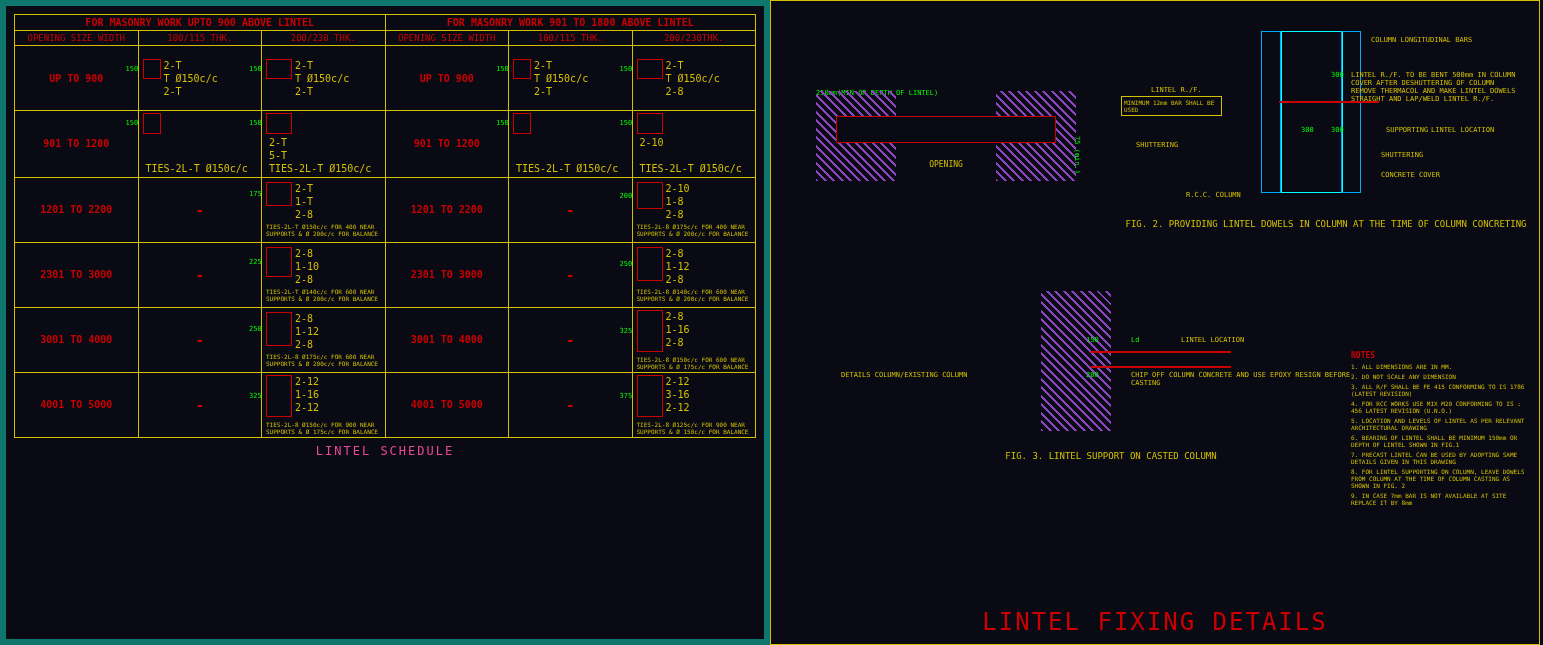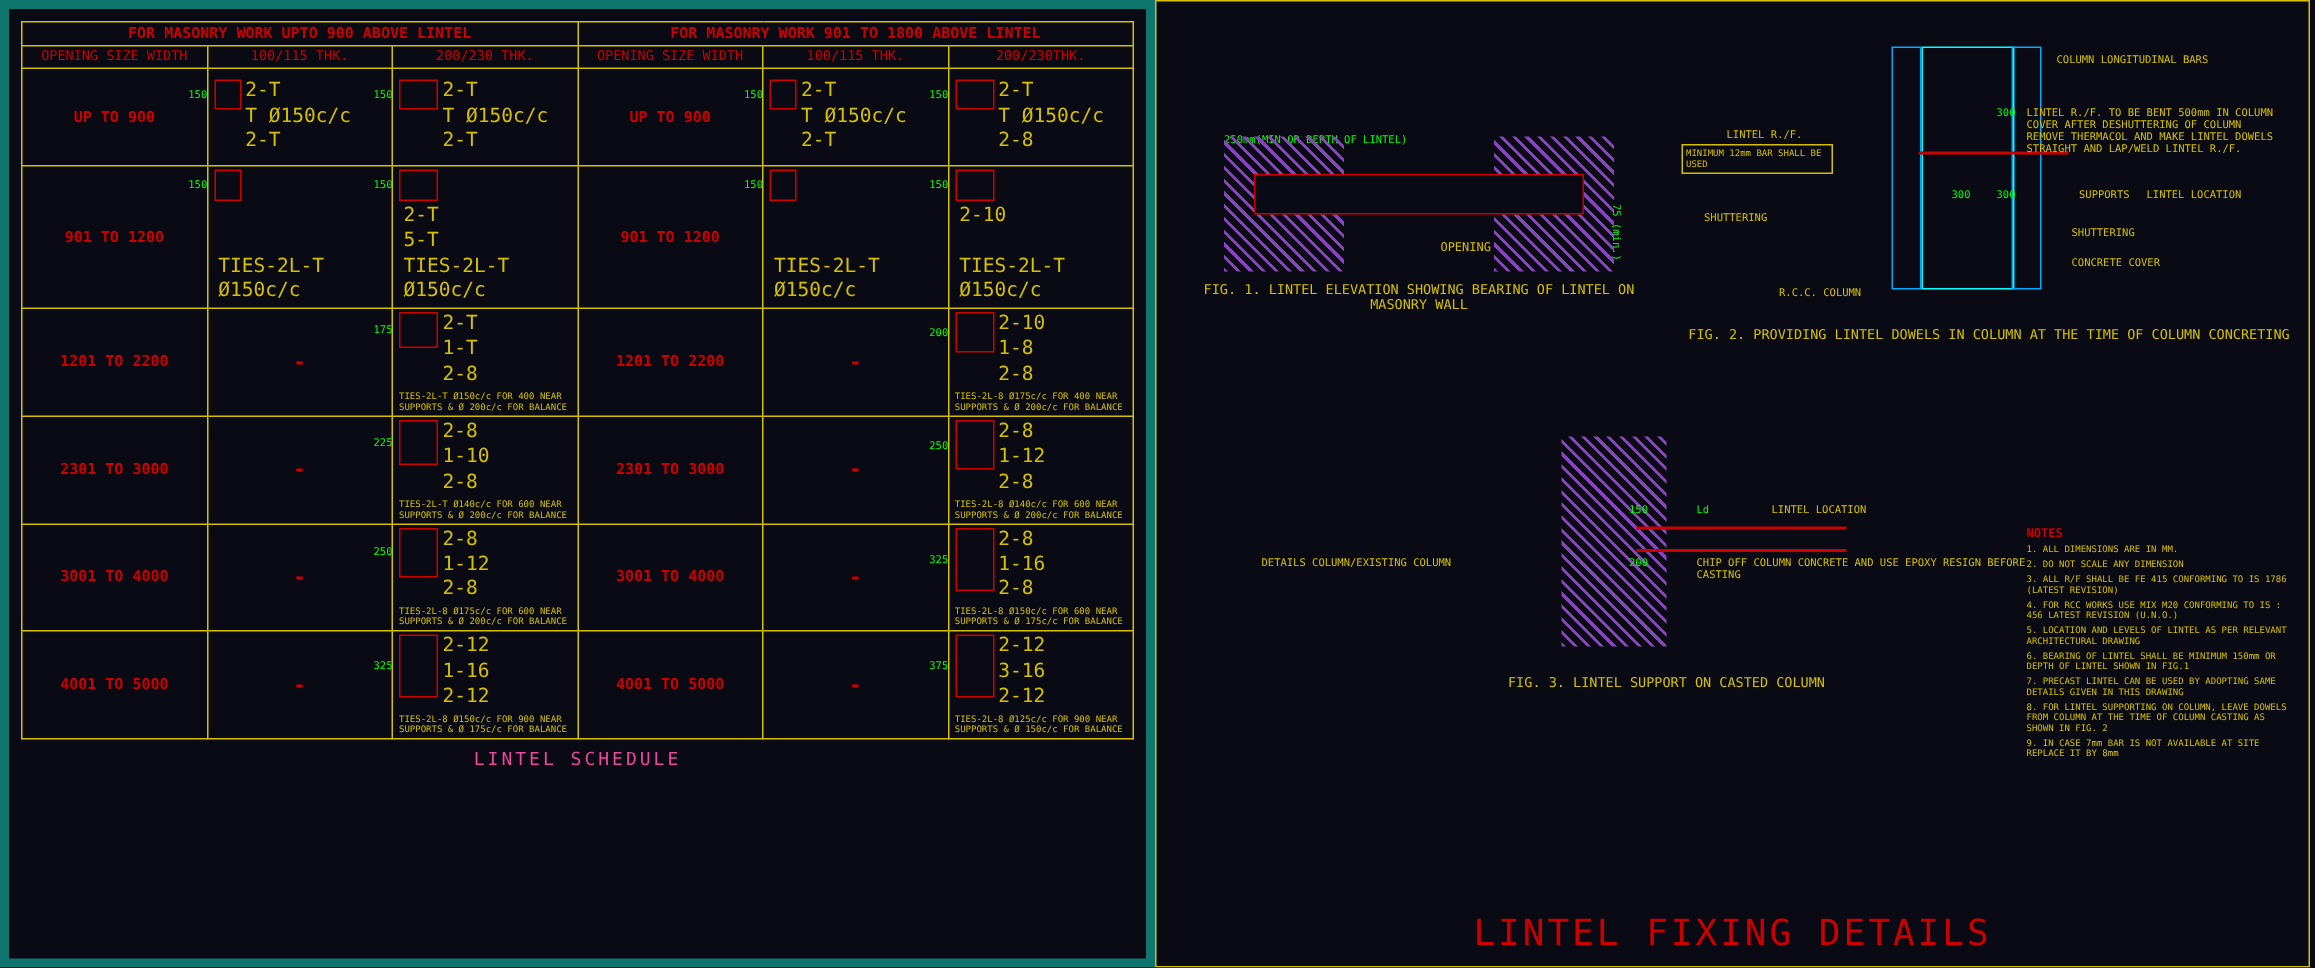--- a/index.html
+++ b/index.html
@@ -7,38 +7,38 @@
 .left{width:770px;height:100%;border:6px solid #0f766e;box-sizing:border-box;padding:8px}
 .right{width:770px;height:100%;border:1px solid #d4c000;box-sizing:border-box;padding:8px;position:relative}
 table{border-collapse:collapse;width:100%;table-layout:fixed}
 td,th{border:1px solid #d4c000;padding:2px 4px;font-size:9px;vertical-align:middle;color:#d4c000}
 .hdr1{color:#cc0000;font-size:10px;text-align:center;font-weight:bold}
 .hdr2{color:#cc0000;font-size:9px;text-align:center}
 .rowlbl{color:#cc0000;font-size:10px;text-align:center;font-weight:bold;width:60px}
 .diagcell{height:60px;position:relative;font-size:7px}
 .section{display:inline-block;border:1px solid #cc0000;background:#0a0a14;position:relative}
 .section .h{position:absolute;left:-18px;top:50%;transform:translateY(-50%);color:#00ff00;font-size:7px}
-.anns{display:inline-block;vertical-align:top;margin-left:3px;color:#d4c000;font-size:13px;line-height:1.3}
+.anns{display:inline-block;vertical-align:top;margin-left:3px;color:#d4c000;font-size:10px;line-height:1.3}
 .ties{font-size:6px;color:#d4c000;margin-top:2px}
 .dash{color:#cc0000;font-size:14px;text-align:center;font-weight:bold}
 .title{color:#ec4899;font-size:12px;text-align:center;margin-top:6px;letter-spacing:2px}
 .fig{position:absolute}
 .fig1{left:15px;top:90px;width:320px}
 .fig2{left:350px;top:30px;width:410px}
 .fig3{left:60px;top:290px;width:560px}
 .notes{position:absolute;right:8px;top:350px;width:180px;font-size:6px;color:#d4c000}
 .notes .nt{color:#cc0000;font-weight:bold;font-size:8px}
 .figcap{color:#d4c000;font-size:9px;text-align:center;margin-top:8px}
 .title2{color:#cc0000;font-size:24px;text-align:center;position:absolute;bottom:8px;left:0;right:0;letter-spacing:2px}
 .lintel-elev{width:260px;height:90px;position:relative;margin:0 auto}
 .hatch{background:repeating-linear-gradient(45deg,#8844bb 0 2px,transparent 2px 6px)}
 .wall1{position:absolute;left:0;top:0;width:80px;height:90px}
 .wall2{position:absolute;right:0;top:0;width:80px;height:90px}
 .lintel-bar{position:absolute;left:20px;right:20px;top:25px;height:25px;border:1px solid #cc0000;background:#0a0a14}
-.open{position:absolute;left:82px;right:82px;bottom:12px;color:#d4c000;font-size:8px;text-align:right}
+.open{position:absolute;left:82px;right:82px;bottom:12px;color:#d4c000;font-size:8px;text-align:center}
 .dim{color:#00ff00;font-size:7px;position:absolute}
 .col-sect{width:120px;height:160px;position:relative}
 .col-outline{position:absolute;left:30px;top:0;width:60px;height:160px;border:1px solid #00ffff}
 .shutter{position:absolute;border:1px solid #00aaff}
 .lbl{color:#d4c000;font-size:7px;position:absolute;white-space:nowrap}
 .fig2-draw{width:390px;height:180px;position:relative}
 .fig3-draw{width:400px;height:140px;position:relative;margin-left:80px}
 .col3{position:absolute;left:130px;top:0;width:70px;height:140px}
 .rebar{position:absolute;height:2px;background:#cc0000}
 .minbox{position:absolute;border:1px solid #d4c000;padding:2px;font-size:6px;color:#d4c000}
@@ -121,38 +121,37 @@
 
     <div class="fig fig1">
       <div class="dim" style="left:30px;top:-2px">250mm(MIN OR DEPTH OF LINTEL)</div>
       <div class="lintel-elev">
         <div class="hatch wall1"></div>
         <div class="hatch wall2"></div>
         <div class="lintel-bar"></div>
         <div class="open">OPENING</div>
         <div class="dim" style="right:-5px;top:45px;writing-mode:vertical-lr">75 (min.)</div>
       </div>
-      <div class="figcap">FIG. 1.  LINTEL ELEVATION SHOWING BEARING OF LINTEL ON MASONRY WALL</div>
     </div>
 
     <div class="fig fig2">
       <div class="fig2-draw">
         <div class="col-sect" style="position:absolute;left:130px;top:0">
           <div class="col-outline"></div>
           <div class="shutter" style="left:10px;top:0;width:18px;height:160px"></div>
           <div class="shutter" style="right:10px;top:0;width:18px;height:160px"></div>
           <div class="rebar" style="left:28px;top:70px;width:100px"></div>
         </div>
         <div class="lbl" style="left:250px;top:5px">COLUMN LONGITUDINAL BARS</div>
         <div class="lbl" style="left:30px;top:55px">LINTEL R./F.</div>
         <div class="minbox" style="left:0;top:65px;width:95px">MINIMUM 12mm BAR SHALL BE USED</div>
         <div class="lbl" style="left:15px;top:110px">SHUTTERING</div>
         <div class="lbl" style="left:65px;top:160px">R.C.C. COLUMN</div>
         <div class="lbl" style="left:230px;top:40px;width:170px;white-space:normal">LINTEL R./F. TO BE BENT 500mm IN COLUMN COVER AFTER DESHUTTERING OF COLUMN REMOVE THERMACOL AND MAKE LINTEL DOWELS STRAIGHT AND LAP/WELD LINTEL R./F.</div>
-        <div class="lbl" style="left:265px;top:95px">SUPPORTS</div>
+        <div class="lbl" style="left:265px;top:95px">SUPPORTING</div>
         <div class="lbl" style="left:310px;top:95px">LINTEL LOCATION</div>
         <div class="lbl" style="left:260px;top:120px">SHUTTERING</div>
         <div class="lbl" style="left:260px;top:140px">CONCRETE COVER</div>
         <div class="dim" style="left:210px;top:40px">300</div>
         <div class="dim" style="left:180px;top:95px">300</div>
         <div class="dim" style="left:210px;top:95px">300</div>
       </div>
       <div class="figcap">FIG. 2.  PROVIDING LINTEL DOWELS IN COLUMN AT THE TIME OF COLUMN CONCRETING</div>
     </div>
 

